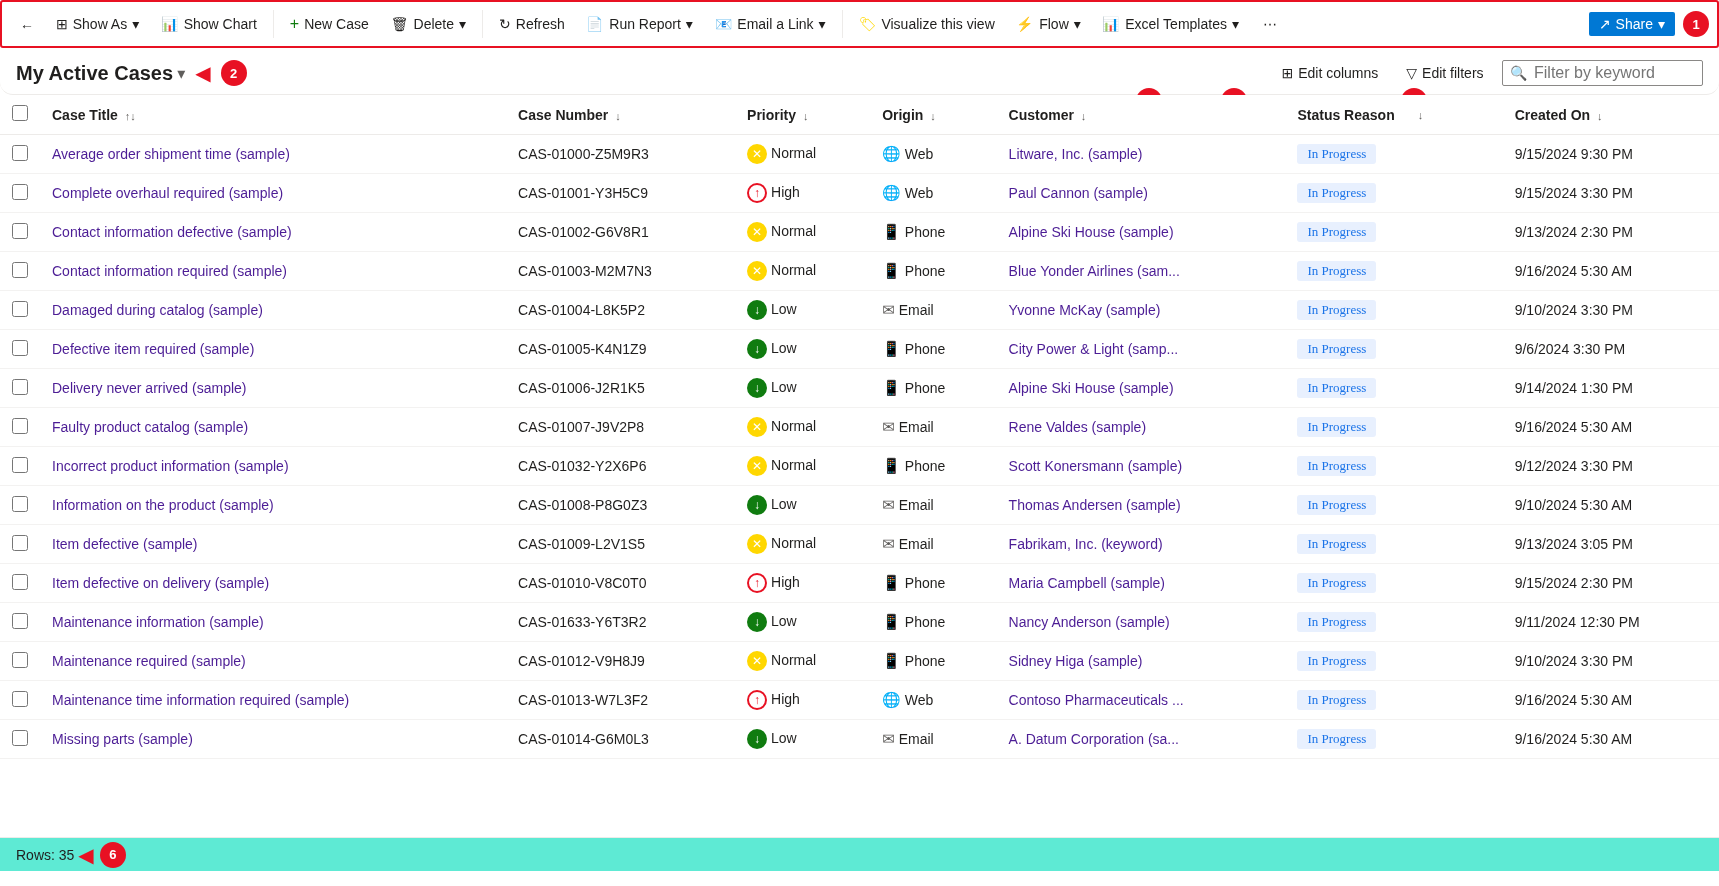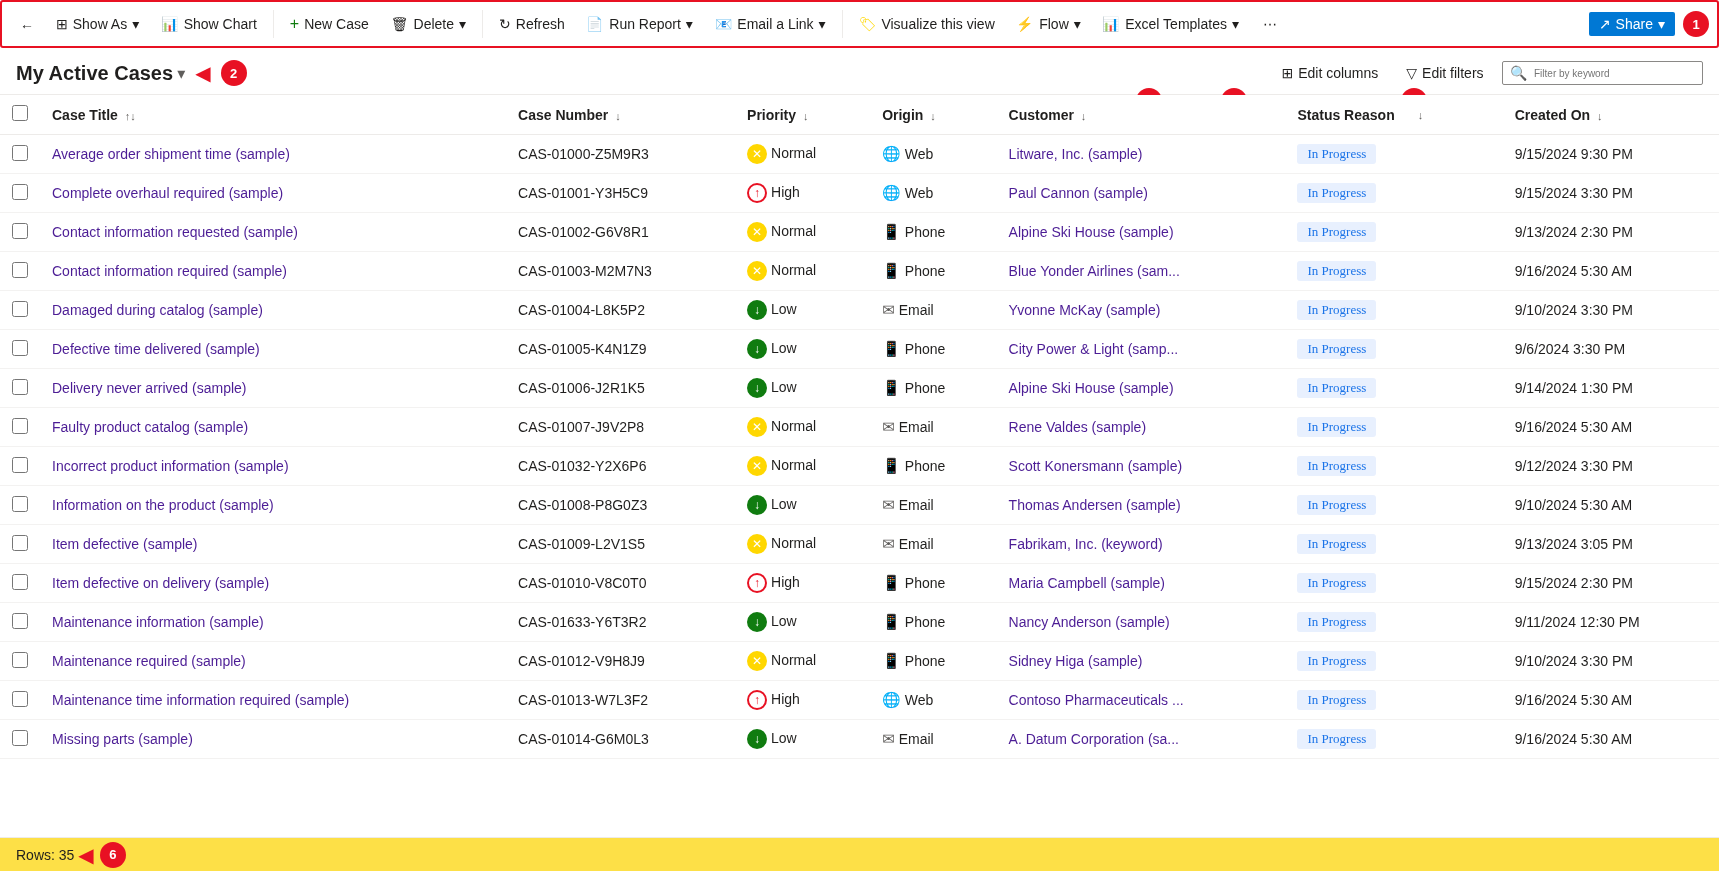--- a/index.html
+++ b/index.html
@@ -60,20 +60,21 @@
       margin-left: 6px;
     }
 
     
     .view-header {
       display: flex;
       align-items: center;
       justify-content: space-between;
       padding: 12px 16px 8px 16px;
       border-bottom: 1px solid #edebe9;
+      border-radius: 13px;
     }
     .view-title-area {
       display: flex;
       align-items: center;
       gap: 4px;
     }
     .view-title {
       font-size: 20px;
       font-weight: 600;
       color: #201f1e;
@@ -101,21 +102,21 @@
       align-items: center;
       border: 1px solid #8a8886;
       border-radius: 2px;
       padding: 3px 8px;
       gap: 6px;
       background: #fff;
     }
     .filter-input {
       border: none;
       outline: none;
-      font-size: 10px;
+      font-size: 16px;
       color: #0369a1;
       width: 160px;
       background: transparent;
     }
 
     
     .table-container {
       overflow-x: auto;
       overflow-y: auto;
       height: calc(100vh - 48px - 62px - 34px);
@@ -176,21 +177,21 @@
 
     
     .footer {
       display: flex;
       align-items: center;
       height: 34px;
       padding: 0 16px;
       border-top: 1px solid #edebe9;
       font-size: 14px;
       color: #201f1e;
-      background: #fde047;
+      background: #5eead4;
     }
 
     
     .toolbar-annotated {
       border: 2px solid #e81123;
       border-radius: 3px;
     }
 
     
     .table-container::-webkit-scrollbar { width: 8px; }
@@ -369,21 +370,21 @@
           <td><a class="case-link">Complete overhaul required (sample)</a></td>
           <td>CAS-01001-Y3H5C9</td>
           <td><span class="priority-icon priority-high" style="color: rgb(232, 17, 35); background: rgb(255, 255, 255); border: 2px solid rgb(232, 17, 35);">↑</span><span>High</span></td>
           <td><span class="origin-icon">🌐</span><span style="margin-left: 4px;">Web</span></td>
           <td><a class="case-link">Paul Cannon (sample)</a></td>
           <td><span class="status-badge">In Progress</span></td>
           <td>9/15/2024 3:30 PM</td>
         </tr>
         <tr>
           <td class="checkbox-cell"><input type="checkbox" style=""></td>
-          <td><a class="case-link">Contact information requested (sample)</a></td>
+          <td><a class="case-link">Contact information defective (sample)</a></td>
           <td>CAS-01002-G6V8R1</td>
           <td><span class="priority-icon priority-normal" style="background: rgb(255, 215, 0); border: 2px solid rgb(255, 215, 0); color: rgb(255, 255, 255);">✕</span><span>Normal</span></td>
           <td><span class="origin-icon">📱</span><span style="margin-left: 4px;">Phone</span></td>
           <td><a class="case-link">Alpine Ski House (sample)</a></td>
           <td><span class="status-badge">In Progress</span></td>
           <td>9/13/2024 2:30 PM</td>
         </tr>
         <tr>
           <td class="checkbox-cell"><input type="checkbox" style=""></td>
           <td><a class="case-link">Contact information required (sample)</a></td>
@@ -399,21 +400,21 @@
           <td><a class="case-link">Damaged during catalog (sample)</a></td>
           <td>CAS-01004-L8K5P2</td>
           <td><span class="priority-icon priority-low" style="background: rgb(16, 124, 16); border: 2px solid rgb(16, 124, 16); color: rgb(255, 255, 255);">↓</span><span>Low</span></td>
           <td><span class="origin-icon">✉</span><span style="margin-left: 4px;">Email</span></td>
           <td><a class="case-link">Yvonne McKay (sample)</a></td>
           <td><span class="status-badge">In Progress</span></td>
           <td>9/10/2024 3:30 PM</td>
         </tr>
         <tr>
           <td class="checkbox-cell"><input type="checkbox" style=""></td>
-          <td><a class="case-link">Defective time delivered (sample)</a></td>
+          <td><a class="case-link">Defective item required (sample)</a></td>
           <td>CAS-01005-K4N1Z9</td>
           <td><span class="priority-icon priority-low" style="background: rgb(16, 124, 16); border: 2px solid rgb(16, 124, 16); color: rgb(255, 255, 255);">↓</span><span>Low</span></td>
           <td><span class="origin-icon">📱</span><span style="margin-left: 4px;">Phone</span></td>
           <td><a class="case-link">City Power &amp; Light (samp...</a></td>
           <td><span class="status-badge">In Progress</span></td>
           <td>9/6/2024 3:30 PM</td>
         </tr>
         <tr>
           <td class="checkbox-cell"><input type="checkbox" style=""></td>
           <td><a class="case-link">Delivery never arrived (sample)</a></td>

